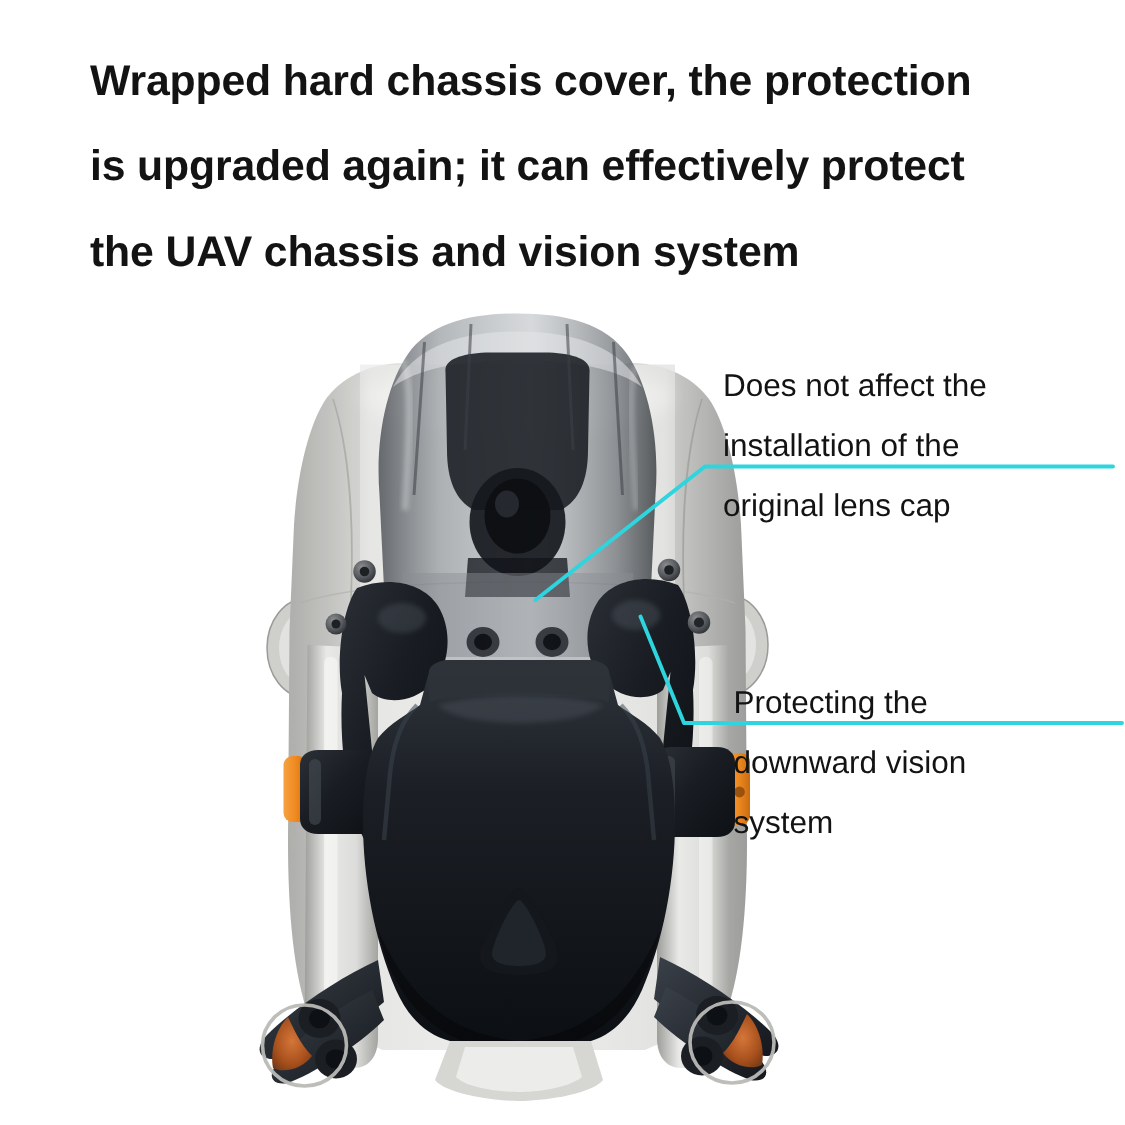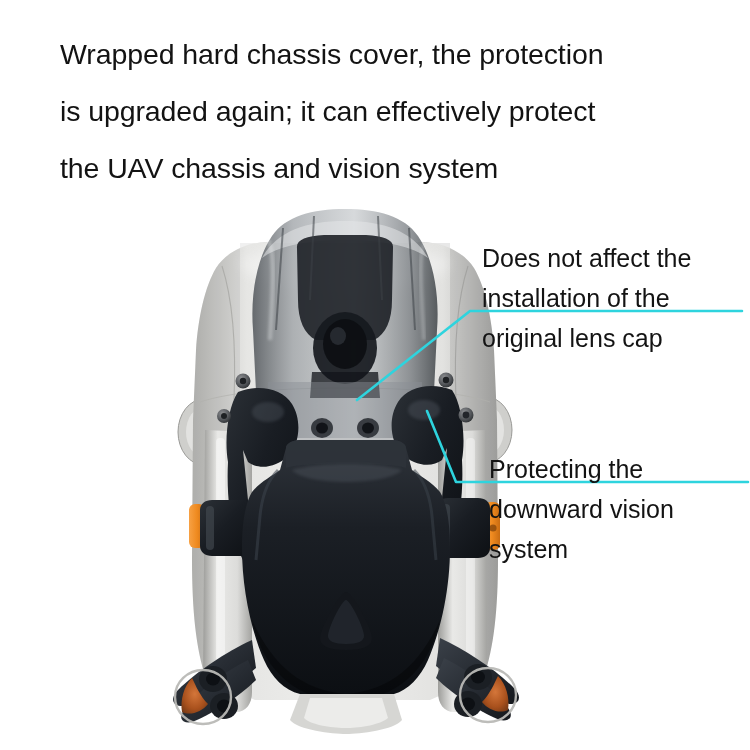--- a/index.html
+++ b/index.html
@@ -22,29 +22,29 @@
   
   #headline {
     position: absolute;
     left: 60px;
     top: 26px;
     width: 668px;
     color: #131313;
     font-size: 28.5px;
     line-height: 57px;
     letter-spacing: -0.1px;
-    font-weight: 400;
+    font-weight: 700;
     white-space: pre-line;
   }
 
   
   .callout {
     position: absolute;
     color: #131313;
-    font-size: 25px;
+    font-size: 21px;
     line-height: 40px;
     font-weight: 400;
     white-space: pre-line;
   }
   #callout-lens {
     left: 482px;
     top: 238px;
     width: 250px;
   }
   #callout-vision {

